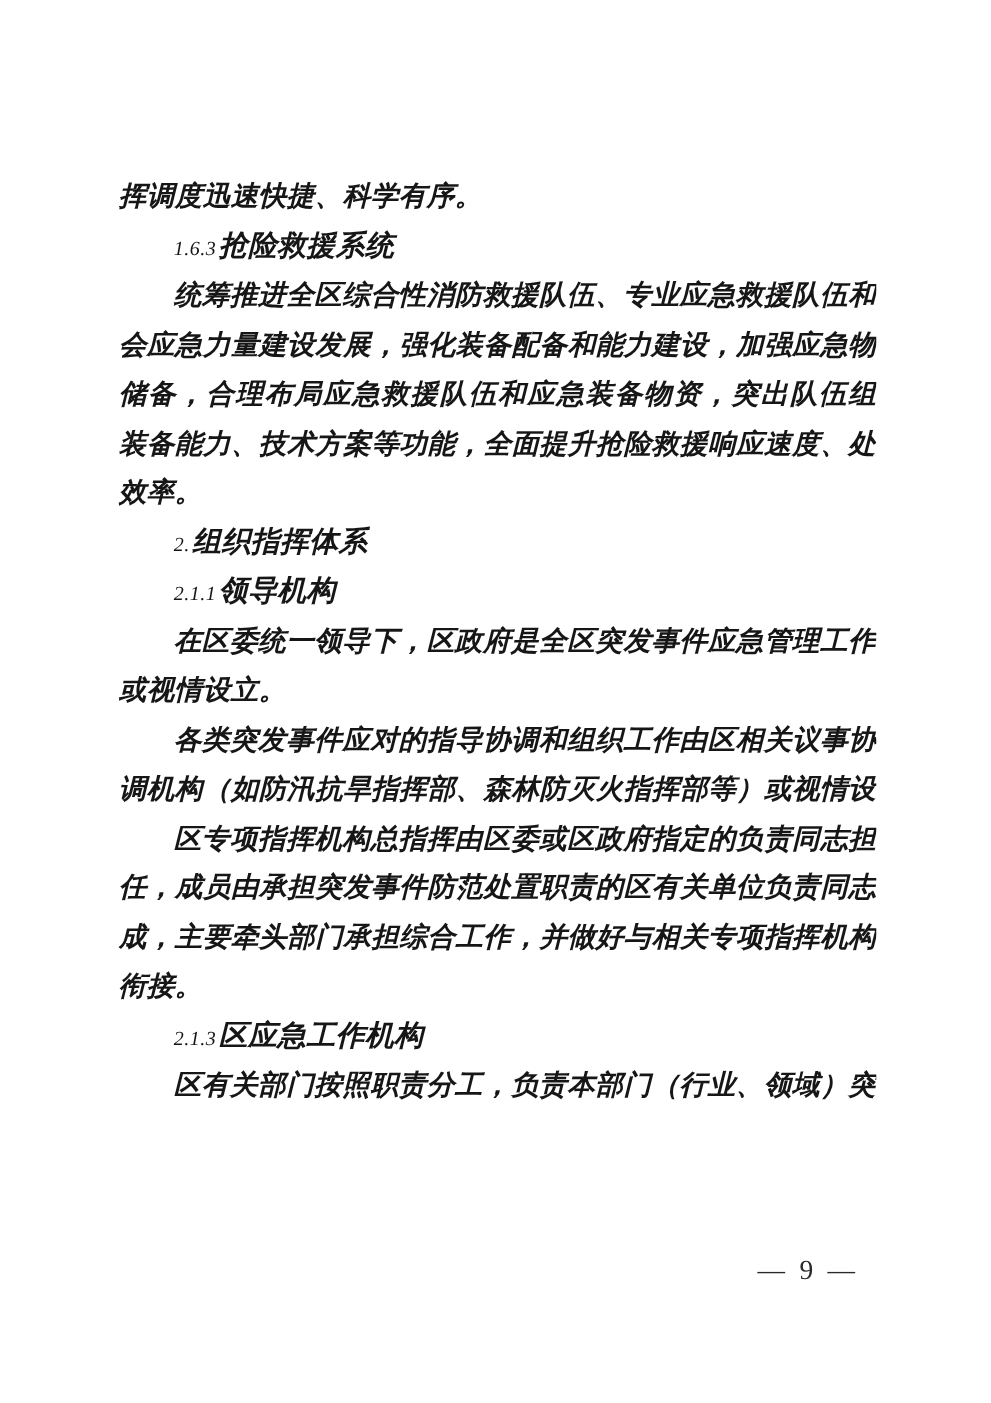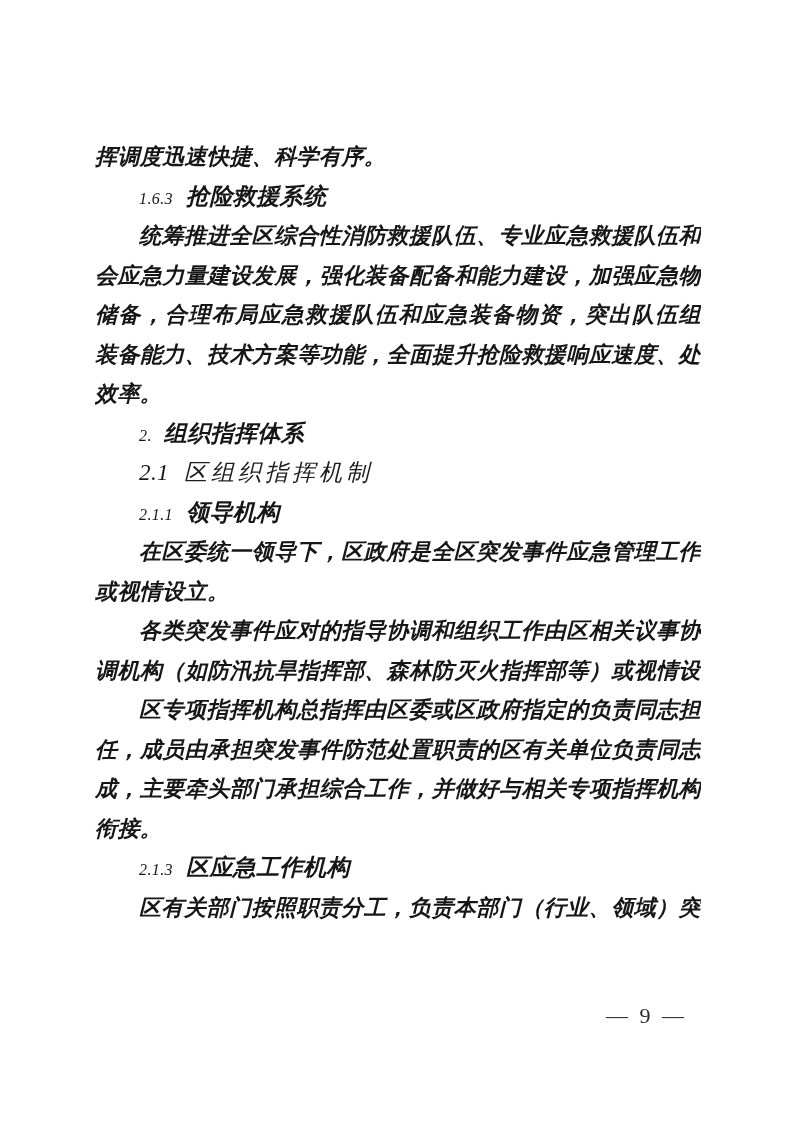--- a/index.html
+++ b/index.html
@@ -43,23 +43,23 @@
     white-space: normal;
   }
   .heading .hnum {
     font-family: "Liberation Serif", "DejaVu Serif", serif;
     font-weight: normal;
     font-size: 16px;
   }
   .heading .htitle {
     font-weight: bold;
     font-size: 23px;
-    margin-left: 13px;
+    margin-left: 2px;
   }
-  .heading-l1 .htitle { margin-left: 12px; text-align: center; }
+  .heading-l1 .htitle { margin-left: 2px; text-align: center; }
   .heading-l2 .hnum { font-size: 23px; }
   .heading-l2 .htitle {
     font-family: "Liberation Serif", "DejaVu Serif", serif;
     font-weight: normal;
     letter-spacing: 4px;
     margin-left: 15px;
     color: #1d1d1d;
   }
   .pagenum {
     position: absolute;
@@ -90,23 +90,20 @@
       <div class="ln fill">会应急力量建设发展，强化装备配备和能力建设，加强应急物资</div>
       <div class="ln fill">储备，合理布局应急救援队伍和应急装备物资，突出队伍组织、</div>
       <div class="ln fill">装备能力、技术方案等功能，全面提升抢险救援响应速度、处置</div>
       <div class="ln">效率。</div>
     </div>
 
     <div class="ln ind heading heading-l1">
       <span class="hnum">2.</span><span class="htitle">组织指挥体系</span>
     </div>
 
-    <div class="ln ind heading heading-l2">
-      <span class="hnum">2.1</span><span class="htitle">区组织指挥机制</span>
-    </div>
 
     <div class="ln ind heading heading-l3">
       <span class="hnum">2.1.1</span><span class="htitle">领导机构</span>
     </div>
 
     <div>
       <div class="ln ind fill">在区委统一领导下，区政府是全区突发事件应急管理工作的</div>
       <div class="ln">或视情设立。</div>
     </div>
 

